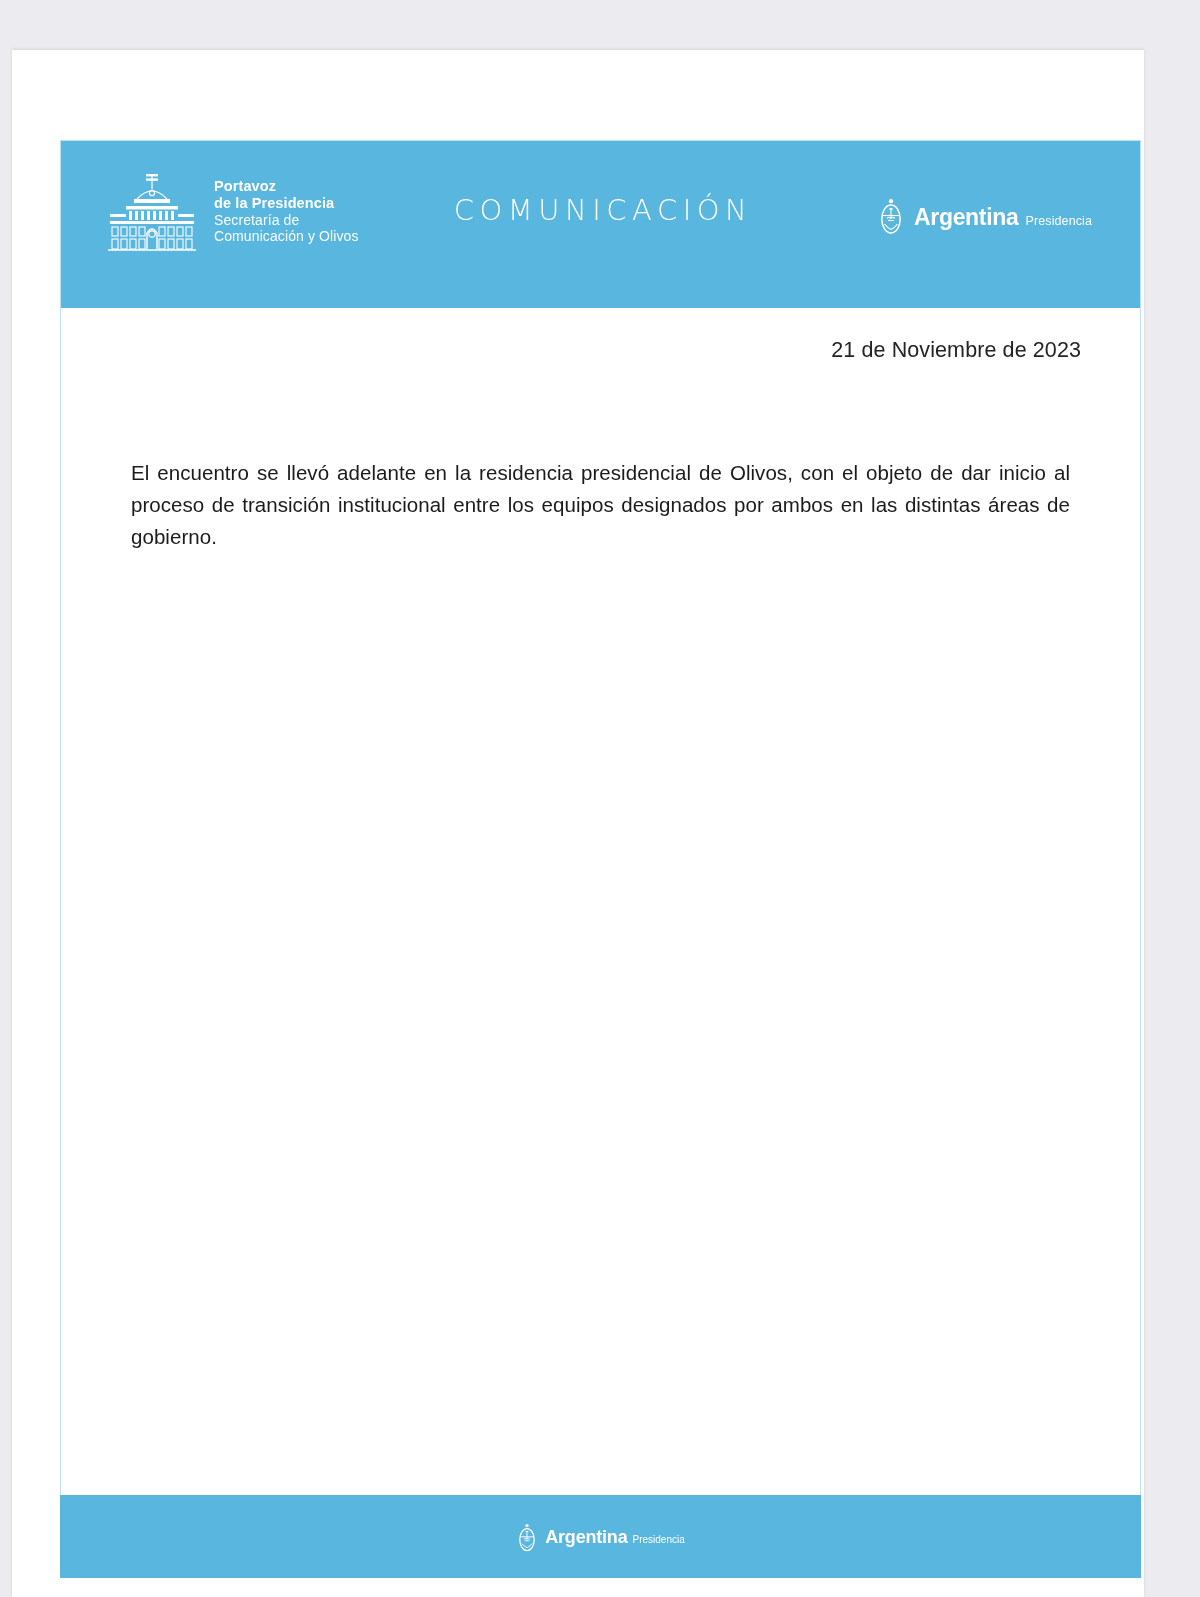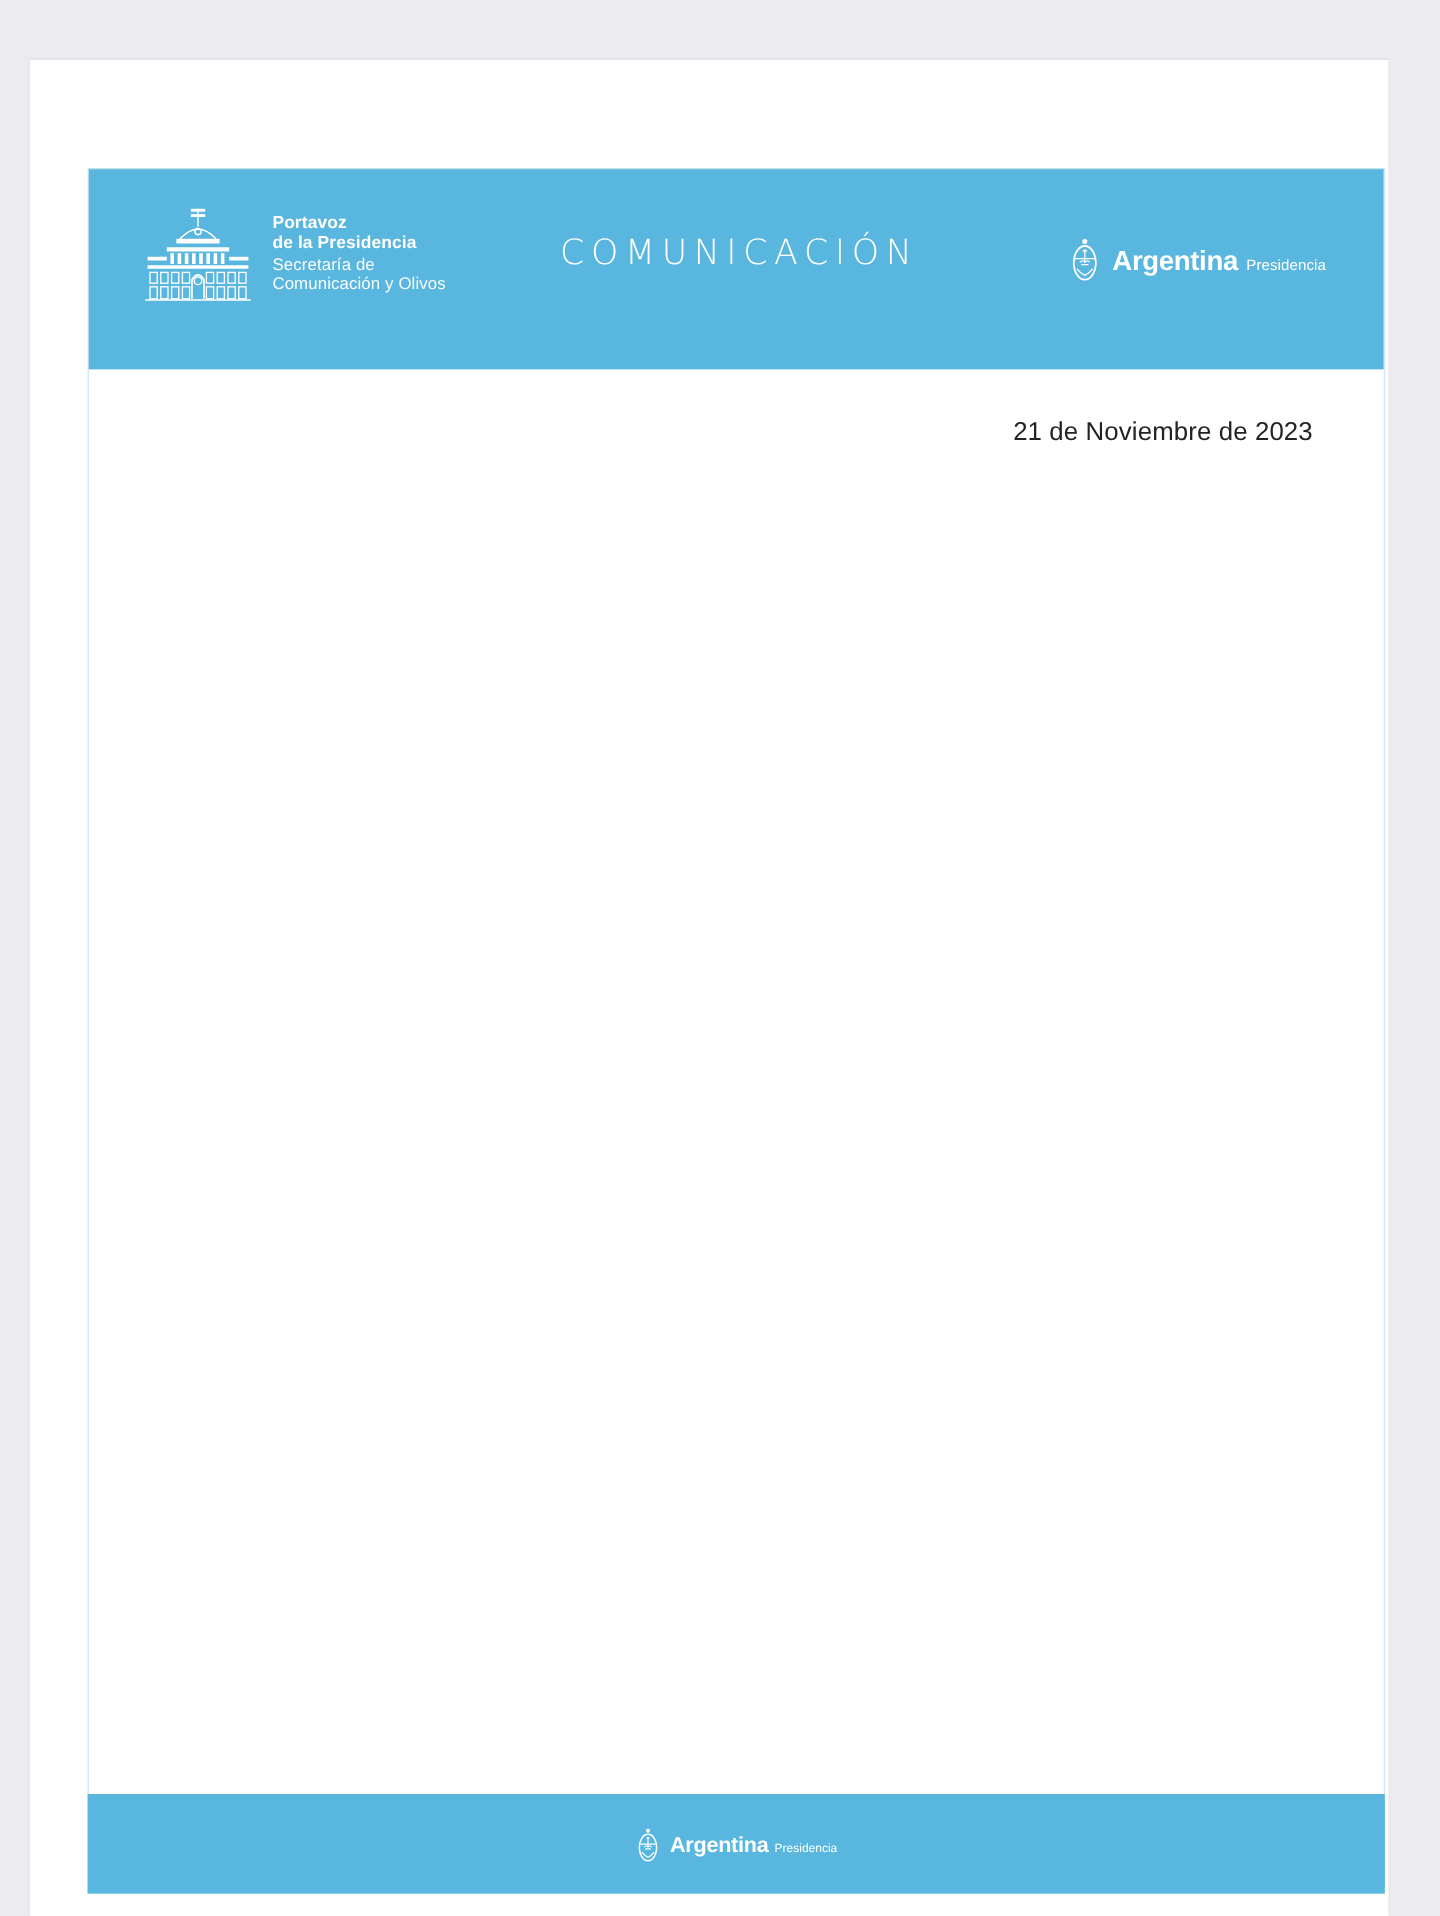--- a/index.html
+++ b/index.html
@@ -12,21 +12,21 @@
 
   body {
     background: #ecebf0;
     position: relative;
     overflow: hidden;
   }
 
   
   .page-sheet {
     position: absolute;
-    left: 25px;
+    left: 12px;
     top: 50px;
     width: 1132px;
     height: 1547px;
     background: #ffffff;
     box-shadow: 0 -1px 3px rgba(0,0,0,0.10);
   }
 
   
   .doc-card {
     position: absolute;
@@ -121,21 +121,21 @@
     position: relative;
     height: 1190px;
     background: #ffffff;
     padding: 0 59px;
   }
 
   .doc-date {
     text-align: right;
     font-size: 21.5px;
     color: #232323;
-    padding-top: 40px;
+    padding-top: 30px;
     padding-right: 0px;
     letter-spacing: 0.1px;
   }
 
   .doc-paragraphs {
     margin-top: 94px;
     padding: 0 11px;
   }
 
   .doc-paragraphs p {
@@ -284,20 +284,21 @@
           <span class="arg-sub">Presidencia</span>
         </div>
       </div>
     </div>
 
     <div class="doc-body">
 
       <div class="doc-date">21 de Noviembre de 2023</div>
 
       <div class="doc-paragraphs">
+        <p>El encuentro se llevó adelante en la residencia presidencial de Olivos, con el objeto de dar inicio al proceso de transición institucional entre los equipos designados por ambos en las distintas áreas de gobierno.</p>
       </div>
     </div>
 
     <div class="doc-footer">
       <div class="footer-logo">
         <span>
           <svg class="footer-shield" viewBox="0 0 28 38" fill="none">
             <g fill="#ffffff">
                 <circle cx="14" cy="3.2" r="2.1"></circle>
               </g>

